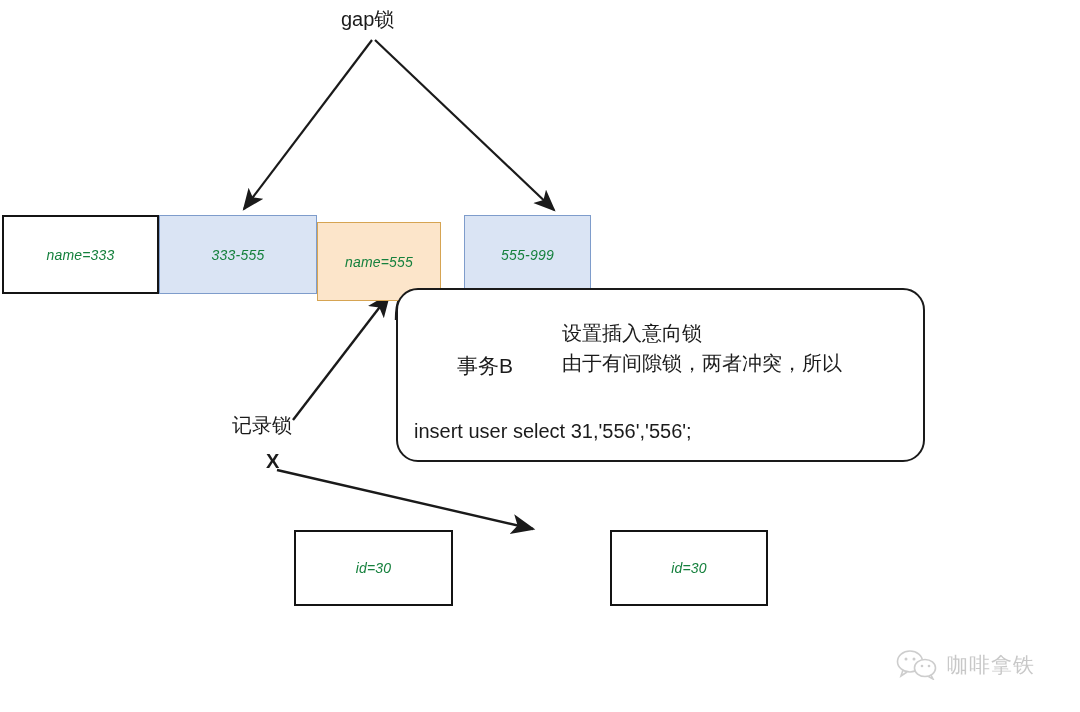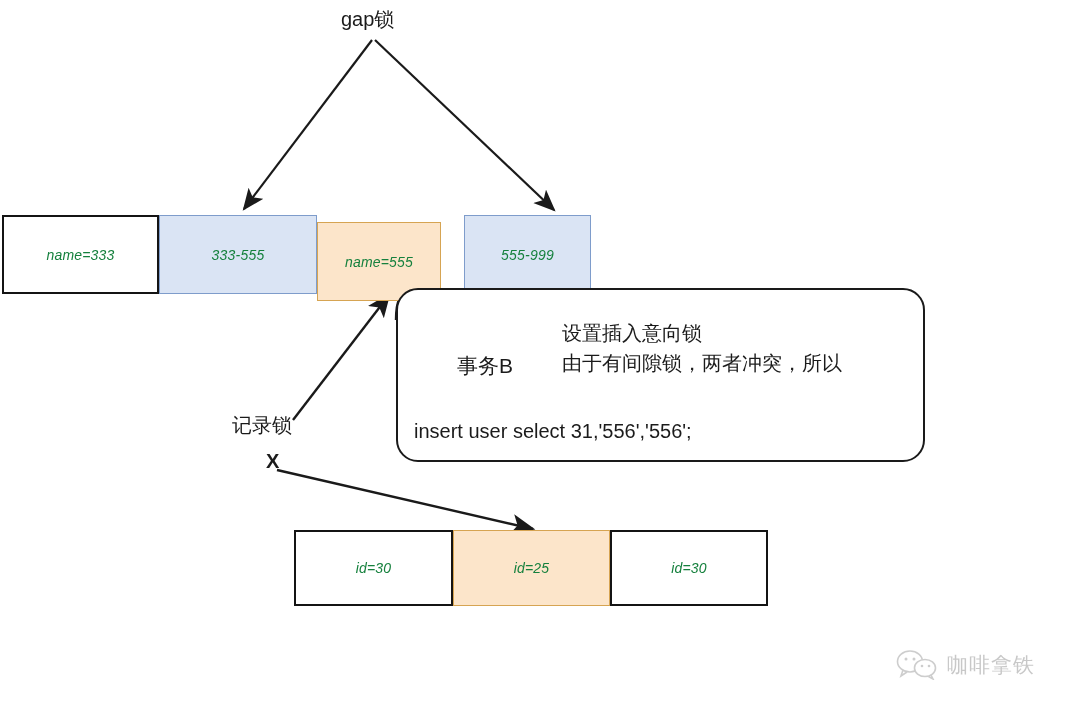--- a/index.html
+++ b/index.html
@@ -177,21 +177,20 @@
     <div>由于有间隙锁，两者冲突，所以</div>
   </div>
 
   <div class="note-sql">insert user select 31,'556','556';</div>
 
   <div class="label label-rec">记录锁</div>
   <div class="label label-x">X</div>
 
   <div class="cell cell-white" style="left:294px; top:530px; width:159px; height:76px;">id=30</div>
 
-  <div class="cell cell-orange" style="left:453px; top:530px; width:157px; height:76px;">id=25</div>
 
   <div class="cell cell-white" style="left:610px; top:530px; width:158px; height:76px;">id=30</div>
 
   <div class="watermark">
     <svg width="42" height="30" viewBox="0 0 42 30">
       <ellipse cx="14" cy="11.5" rx="12.5" ry="10.5" fill="none" stroke="#8a8a8a" stroke-width="1.6"></ellipse>
       <path d="M7,20 L5,26 L11,22" fill="none" stroke="#8a8a8a" stroke-width="1.6"></path>
       <circle cx="10" cy="9" r="1.5" fill="#8a8a8a"></circle>
       <circle cx="18" cy="9" r="1.5" fill="#8a8a8a"></circle>
       <ellipse cx="29" cy="18" rx="10.5" ry="8.5" fill="#ffffff" stroke="#8a8a8a" stroke-width="1.6"></ellipse>

